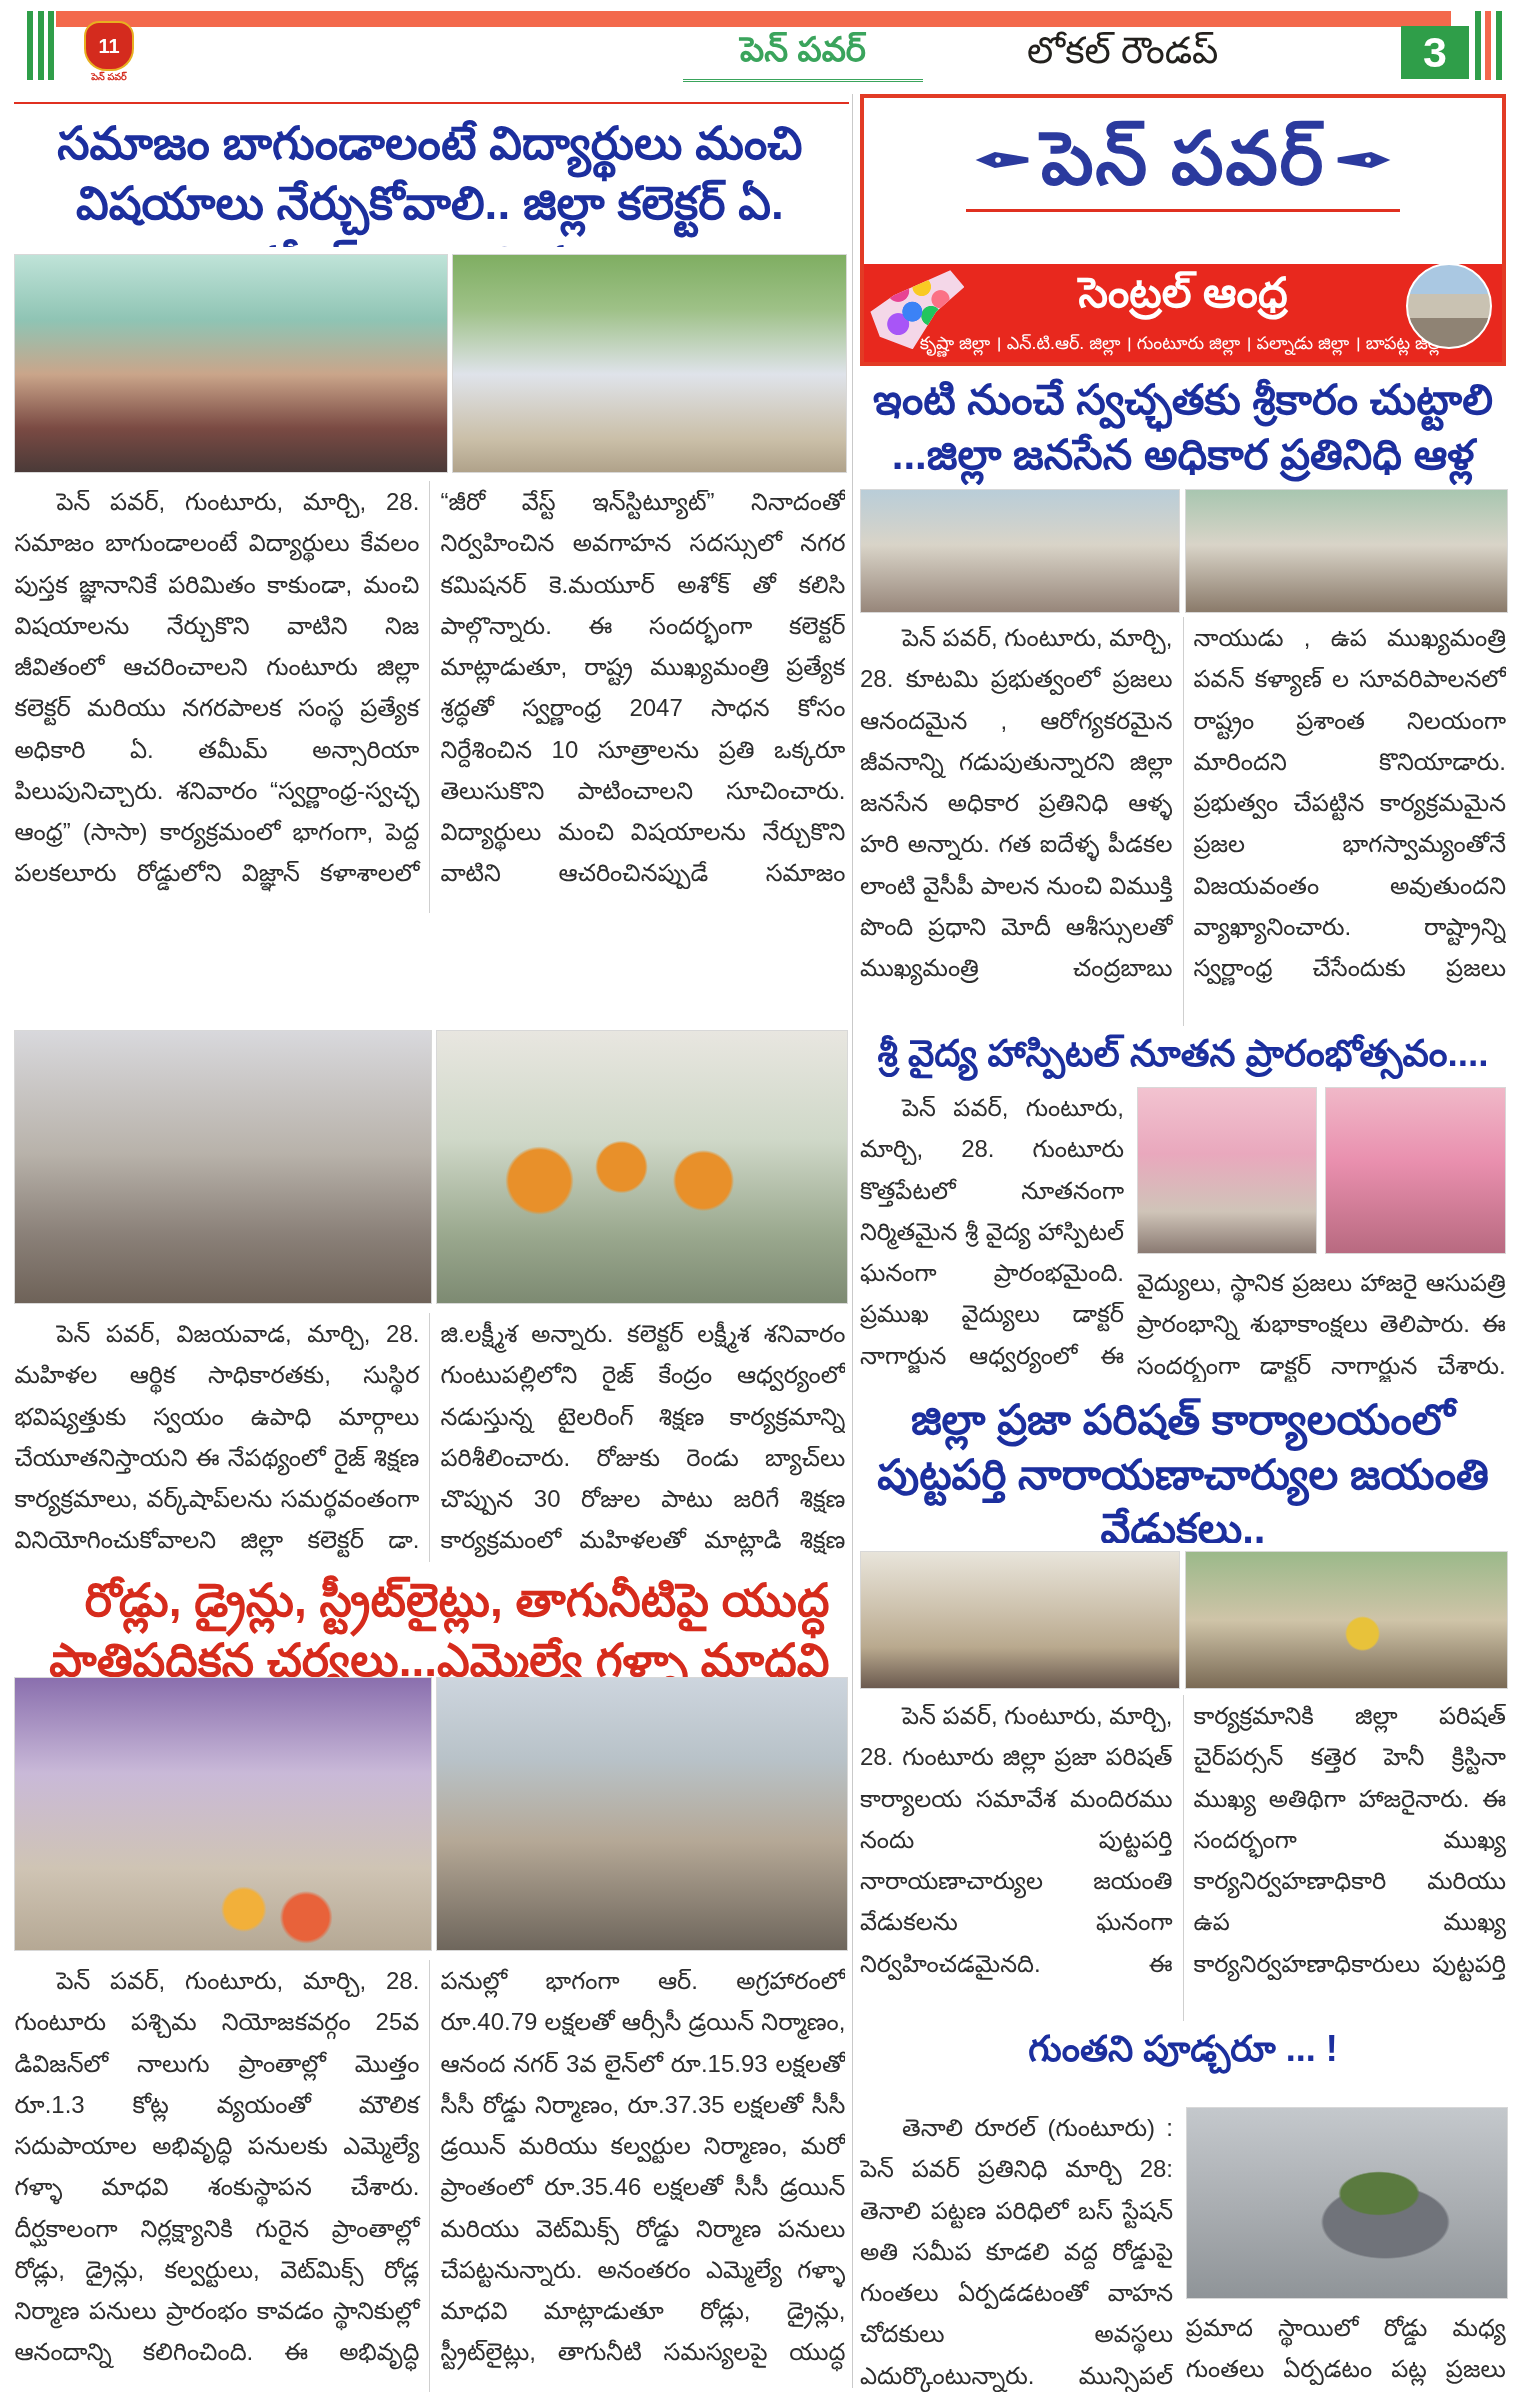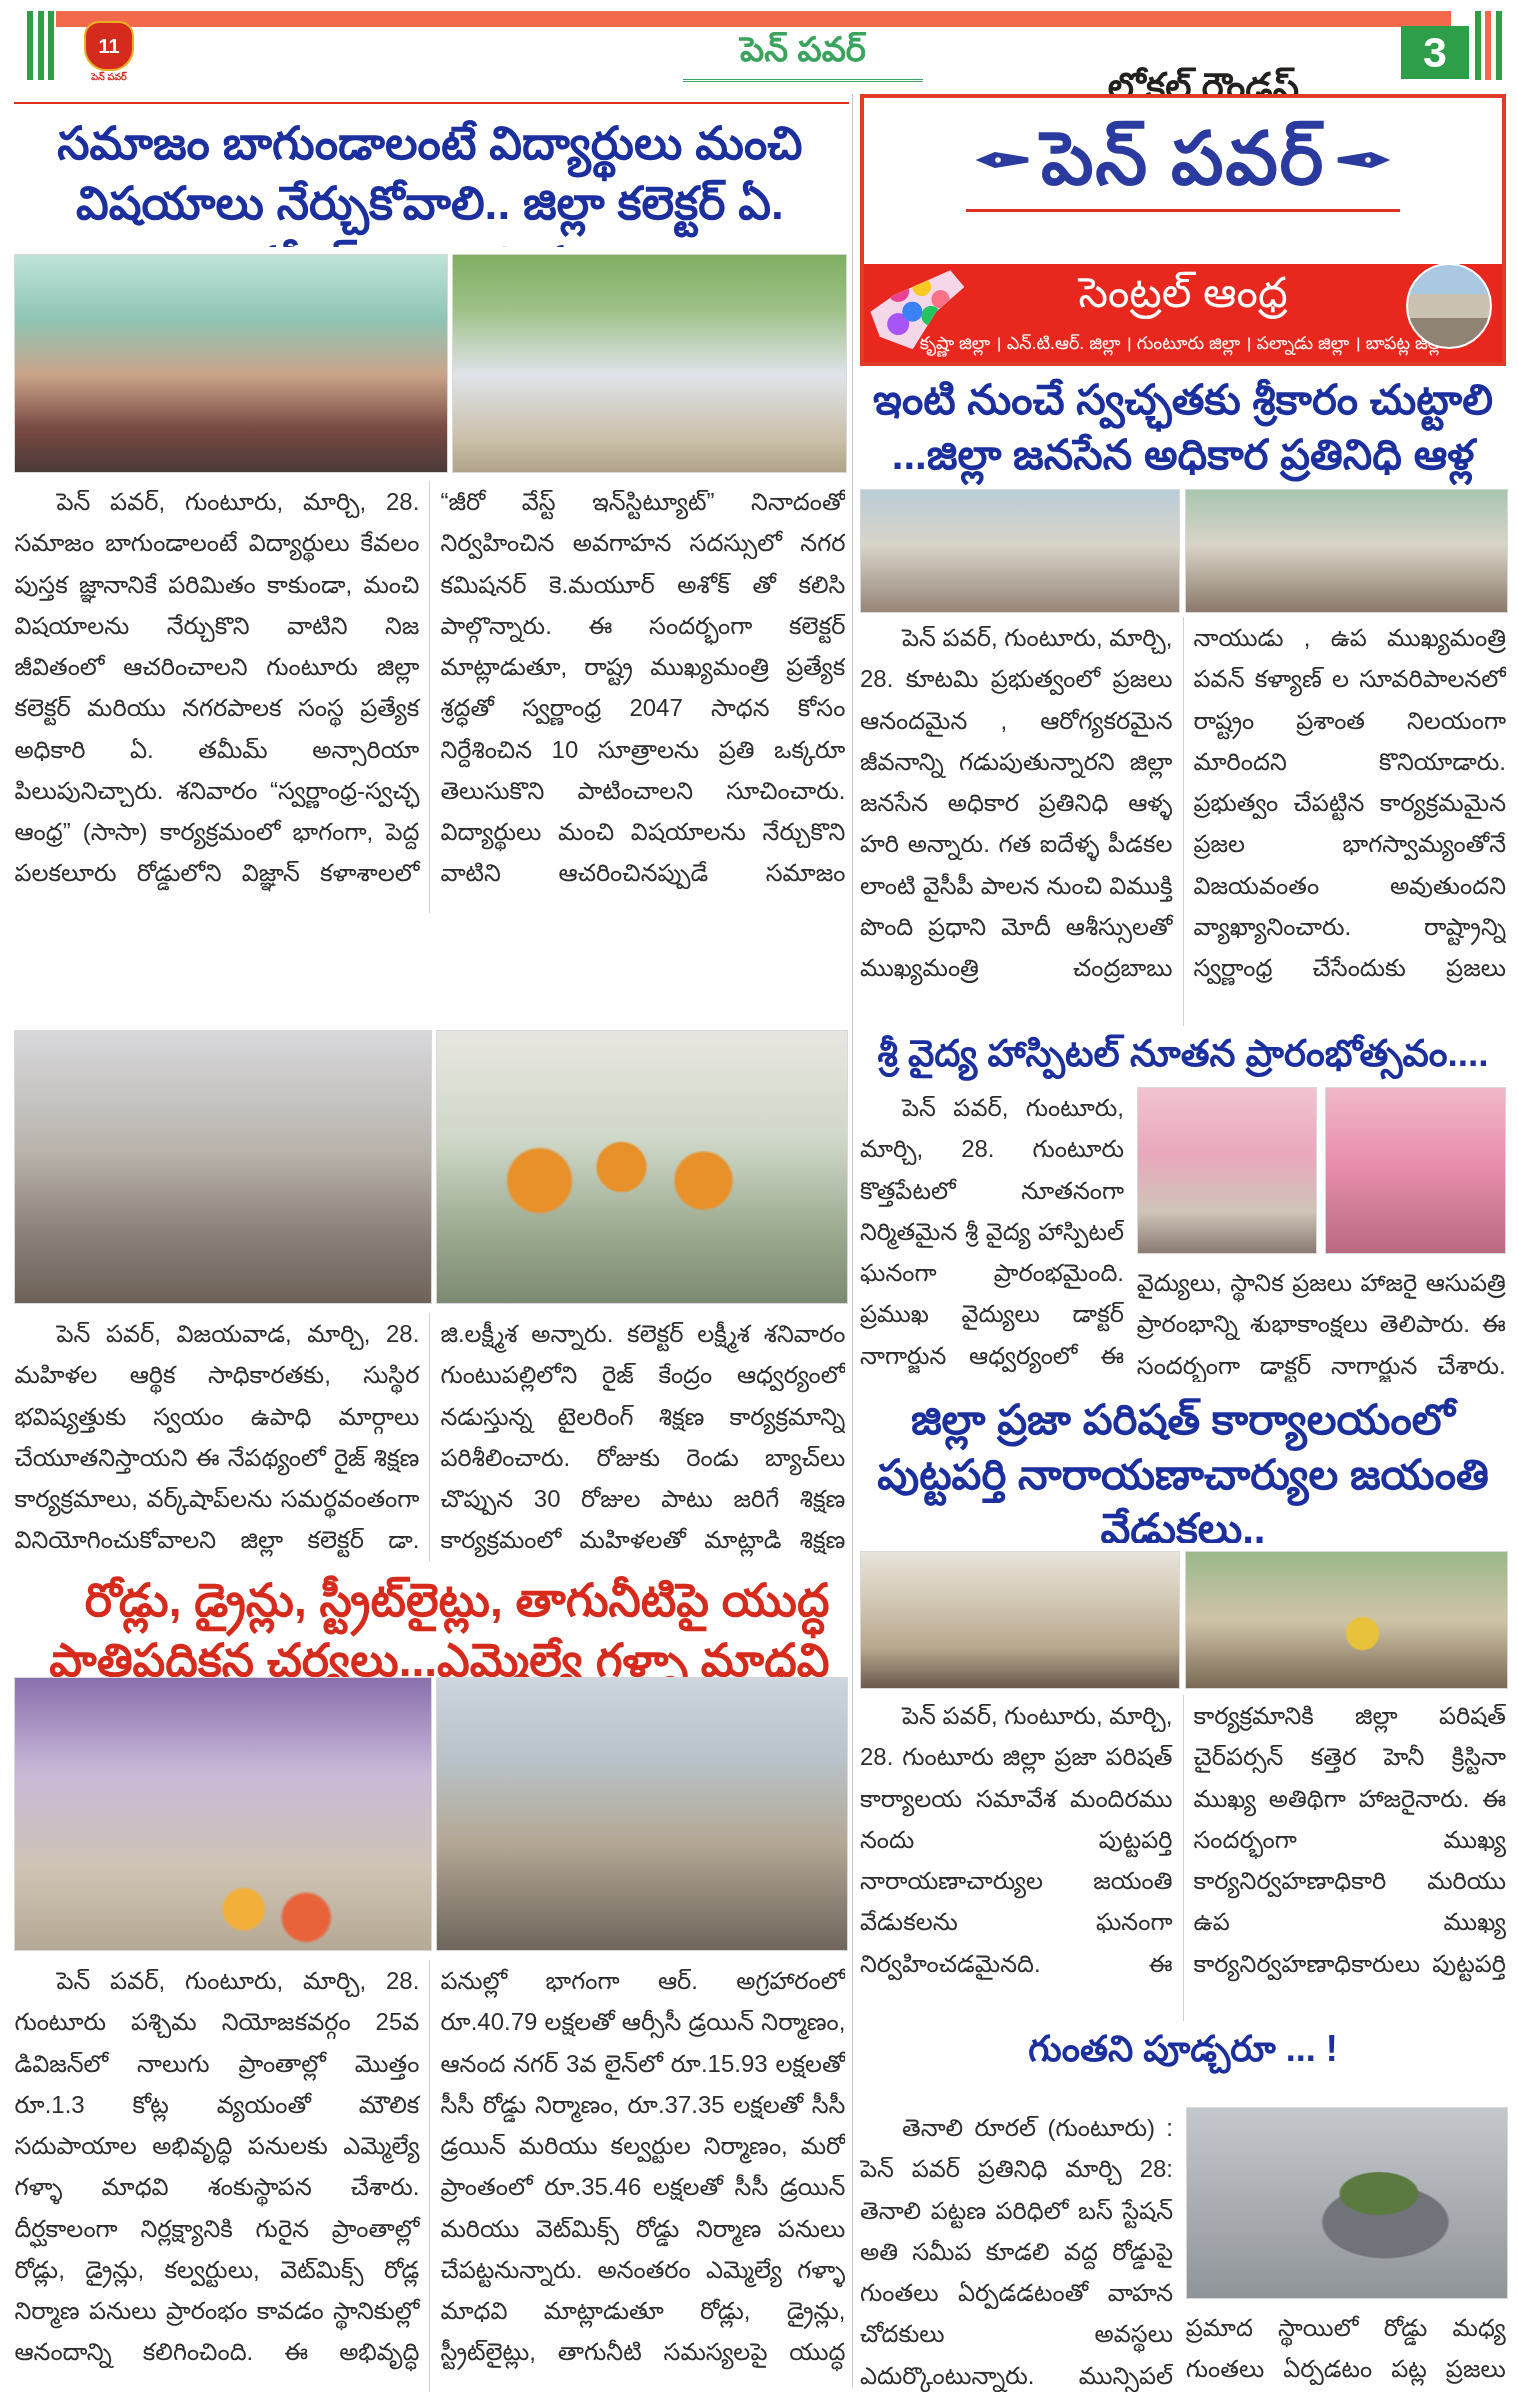--- a/index.html
+++ b/index.html
@@ -9,31 +9,31 @@
   
   .top-stripe{background:#f3694c;}
   .vbar{width:6.4px;height:69px;top:11.2px;}
   .green{background:#2f9e49;} .orange{background:#f3694c;}
   .logo-shield{width:46px;height:46px;background:#d42b1e;border:2.4px solid #e8b020;border-radius:30% 30% 45% 45%;
                display:flex;align-items:center;justify-content:center;color:#fff;font-weight:bold;font-size:20px;}
   .logo-caption{font-size:9.6px;color:#d42b1e;font-weight:bold;text-align:center;width:58px;}
   .date-text{font-size:37px;font-weight:bold;color:#1e3ba8;white-space:nowrap;}
   .brand-center{font-size:34px;font-weight:bold;color:#3aa45c;text-align:center;
                 border-bottom:3.2px double #3aa45c;padding-bottom:1.6px;white-space:nowrap;}
-  .section-title{font-size:37px;font-weight:bold;color:#23211e;text-align:right;white-space:nowrap;margin-top:36px;}
+  .section-title{font-size:37px;font-weight:normal;color:#23211e;text-align:left;white-space:nowrap;}
   .page-num{background:#2f9e49;color:#fff;font-size:43px;font-weight:bold;display:flex;
             align-items:center;justify-content:center;}
   .red-rule{background:#e03020;}
   
   .masthead{border:4px solid #e23b25;background:#fff;overflow:hidden;}
   .masthead-title{font-size:74px;font-weight:bold;color:#2b3a9e;text-align:center;line-height:1.05;
                   padding-top:22.4px;letter-spacing:1.6px;}
   .masthead-underline{width:68%;height:3.2px;background:#e03020;margin:11.2px auto 8px auto;}
   .masthead-band{position:absolute;left:0;right:0;bottom:0;height:98px;background:#e8281e;color:#fff;text-align:center;}
-  .masthead-region{font-size:42px;font-weight:normal;margin-top:4.8px;}
+  .masthead-region{font-size:42px;font-weight:bold;margin-top:4.8px;}
   .masthead-districts{font-size:17.6px;margin-top:6.4px;}
   .ap-map{position:absolute;left:6.4px;bottom:12.8px;width:94px;height:83px;
           background:
             radial-gradient(circle at 30% 30%,#e84393 0 12%,transparent 13%),
             radial-gradient(circle at 55% 25%,#f9ca24 0 11%,transparent 12%),
             radial-gradient(circle at 45% 55%,#3b82f6 0 14%,transparent 15%),
             radial-gradient(circle at 65% 60%,#22c55e 0 12%,transparent 13%),
             radial-gradient(circle at 30% 70%,#a855f7 0 12%,transparent 13%),
             radial-gradient(circle at 75% 40%,#fb7185 0 10%,transparent 11%),
             #f4d7e8;

